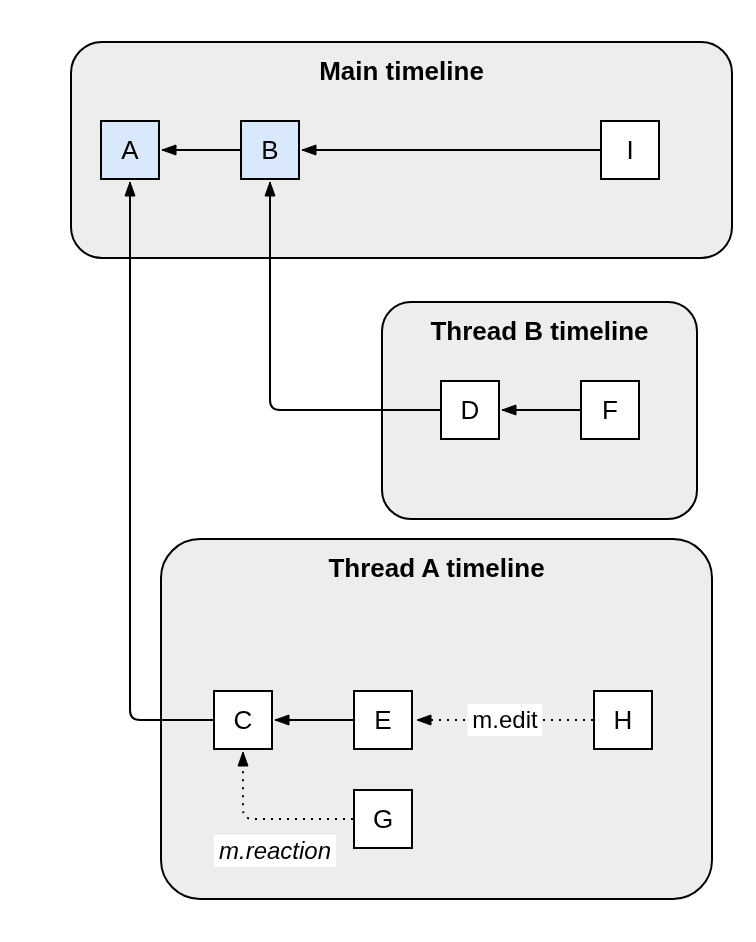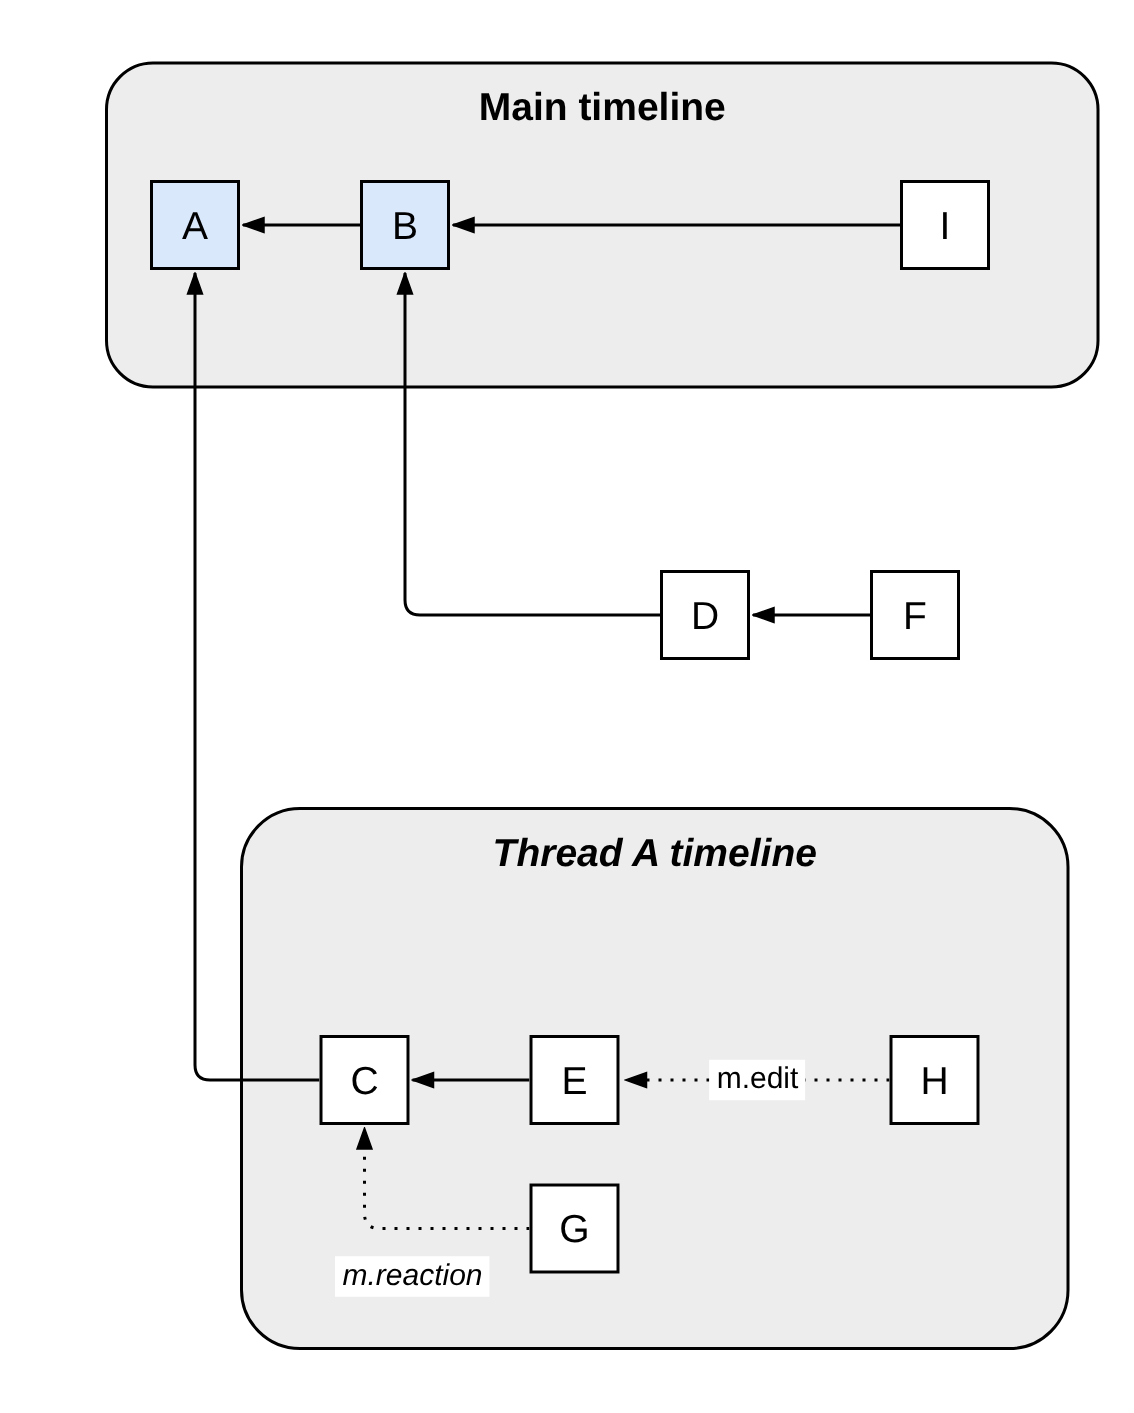--- a/index.html
+++ b/index.html
@@ -22,21 +22,21 @@
     position: absolute;
     left: 0; right: 0;
     top: 13px;
     text-align: center;
     font-size: 26px;
     font-weight: bold;
     color: #000000;
   }
   #box-main    { left: 38px;  top: 41px;  width: 663px; height: 218px; border-radius: 32px; margin-left: 32px; }
   #box-threadb { left: 381px; top: 301px; width: 317px; height: 219px; border-radius: 30px; }
-  #box-threada { left: 160px; top: 538px; width: 553px; height: 362px; border-radius: 40px; font-style: italic; }
+  #box-threada { left: 160px; top: 538px; width: 553px; height: 362px; border-radius: 40px; }
 
   svg.edge-layer {
     position: absolute;
     left: 0; top: 0;
     width: 756px; height: 942px;
     z-index: 2;
     pointer-events: none;
   }
   .node {
     position: absolute;
@@ -60,35 +60,38 @@
   #node-c { left: 213px; top: 690px; }
   #node-e { left: 353px; top: 690px; }
   #node-h { left: 593px; top: 690px; }
   #node-g { left: 353px; top: 789px; }
 
   .edge-label {
     position: absolute;
     transform: translate(-50%, -50%);
     background: #ffffff;
     padding: 2px 5px;
-    font-size: 20px;
+    font-size: 24px;
     color: #000000;
     white-space: nowrap;
     z-index: 4;
   }
   #label-medit     { left: 505px; top: 720px; }
   #label-mreaction { left: 275px; top: 851px; font-style: italic; }
 </style>
 </head>
 <body>
 
 <div class="canvas">
 
   <div class="container-box" id="box-main">
     <div class="container-title">Main timeline</div>
+  </div>
+  <div class="container-box" id="box-threadb">
+    <div class="container-title">Thread B timeline</div>
   </div>
   <div class="container-box" id="box-threada">
     <div class="container-title">Thread A timeline</div>
   </div>
 
   <svg class="edge-layer" viewBox="0 0 756 942" xmlns="http://www.w3.org/2000/svg">
     <defs>
       <marker id="arrow" markerUnits="userSpaceOnUse" markerWidth="16" markerHeight="12" refX="15" refY="6" orient="auto">
         <path d="M1,1 L15,6 L1,11 Z" fill="#000000" stroke="#000000"></path>
       </marker>

